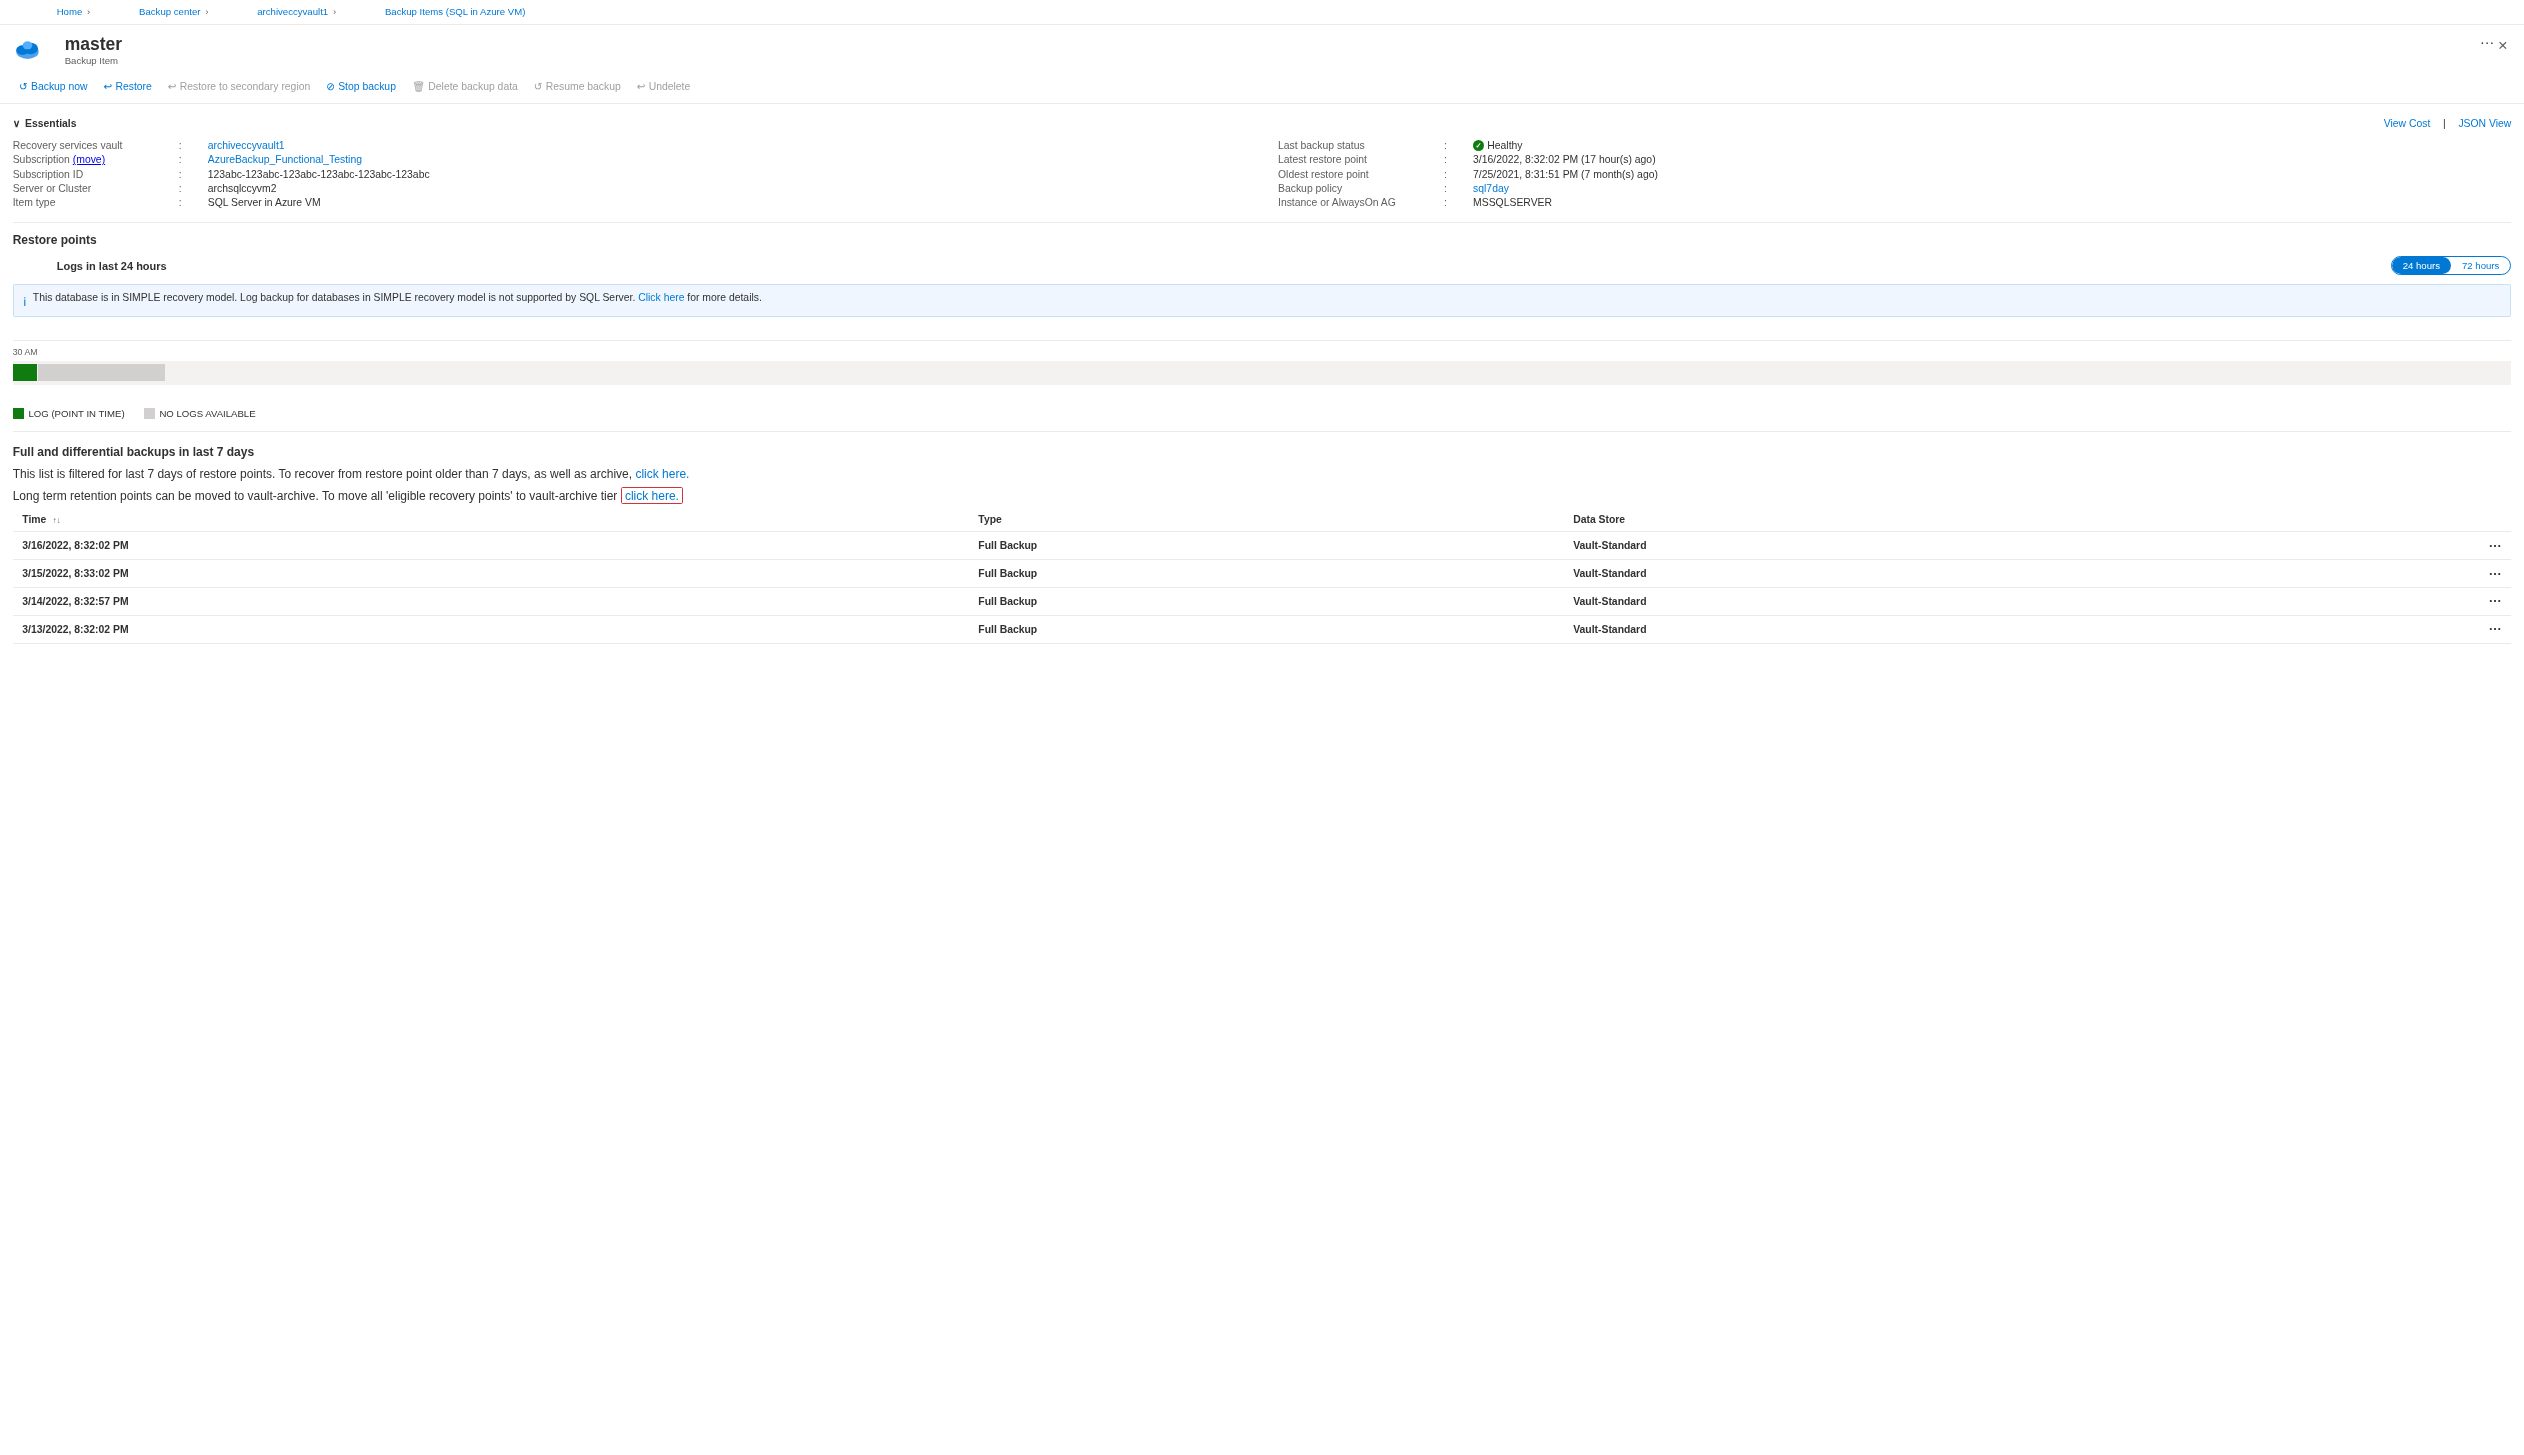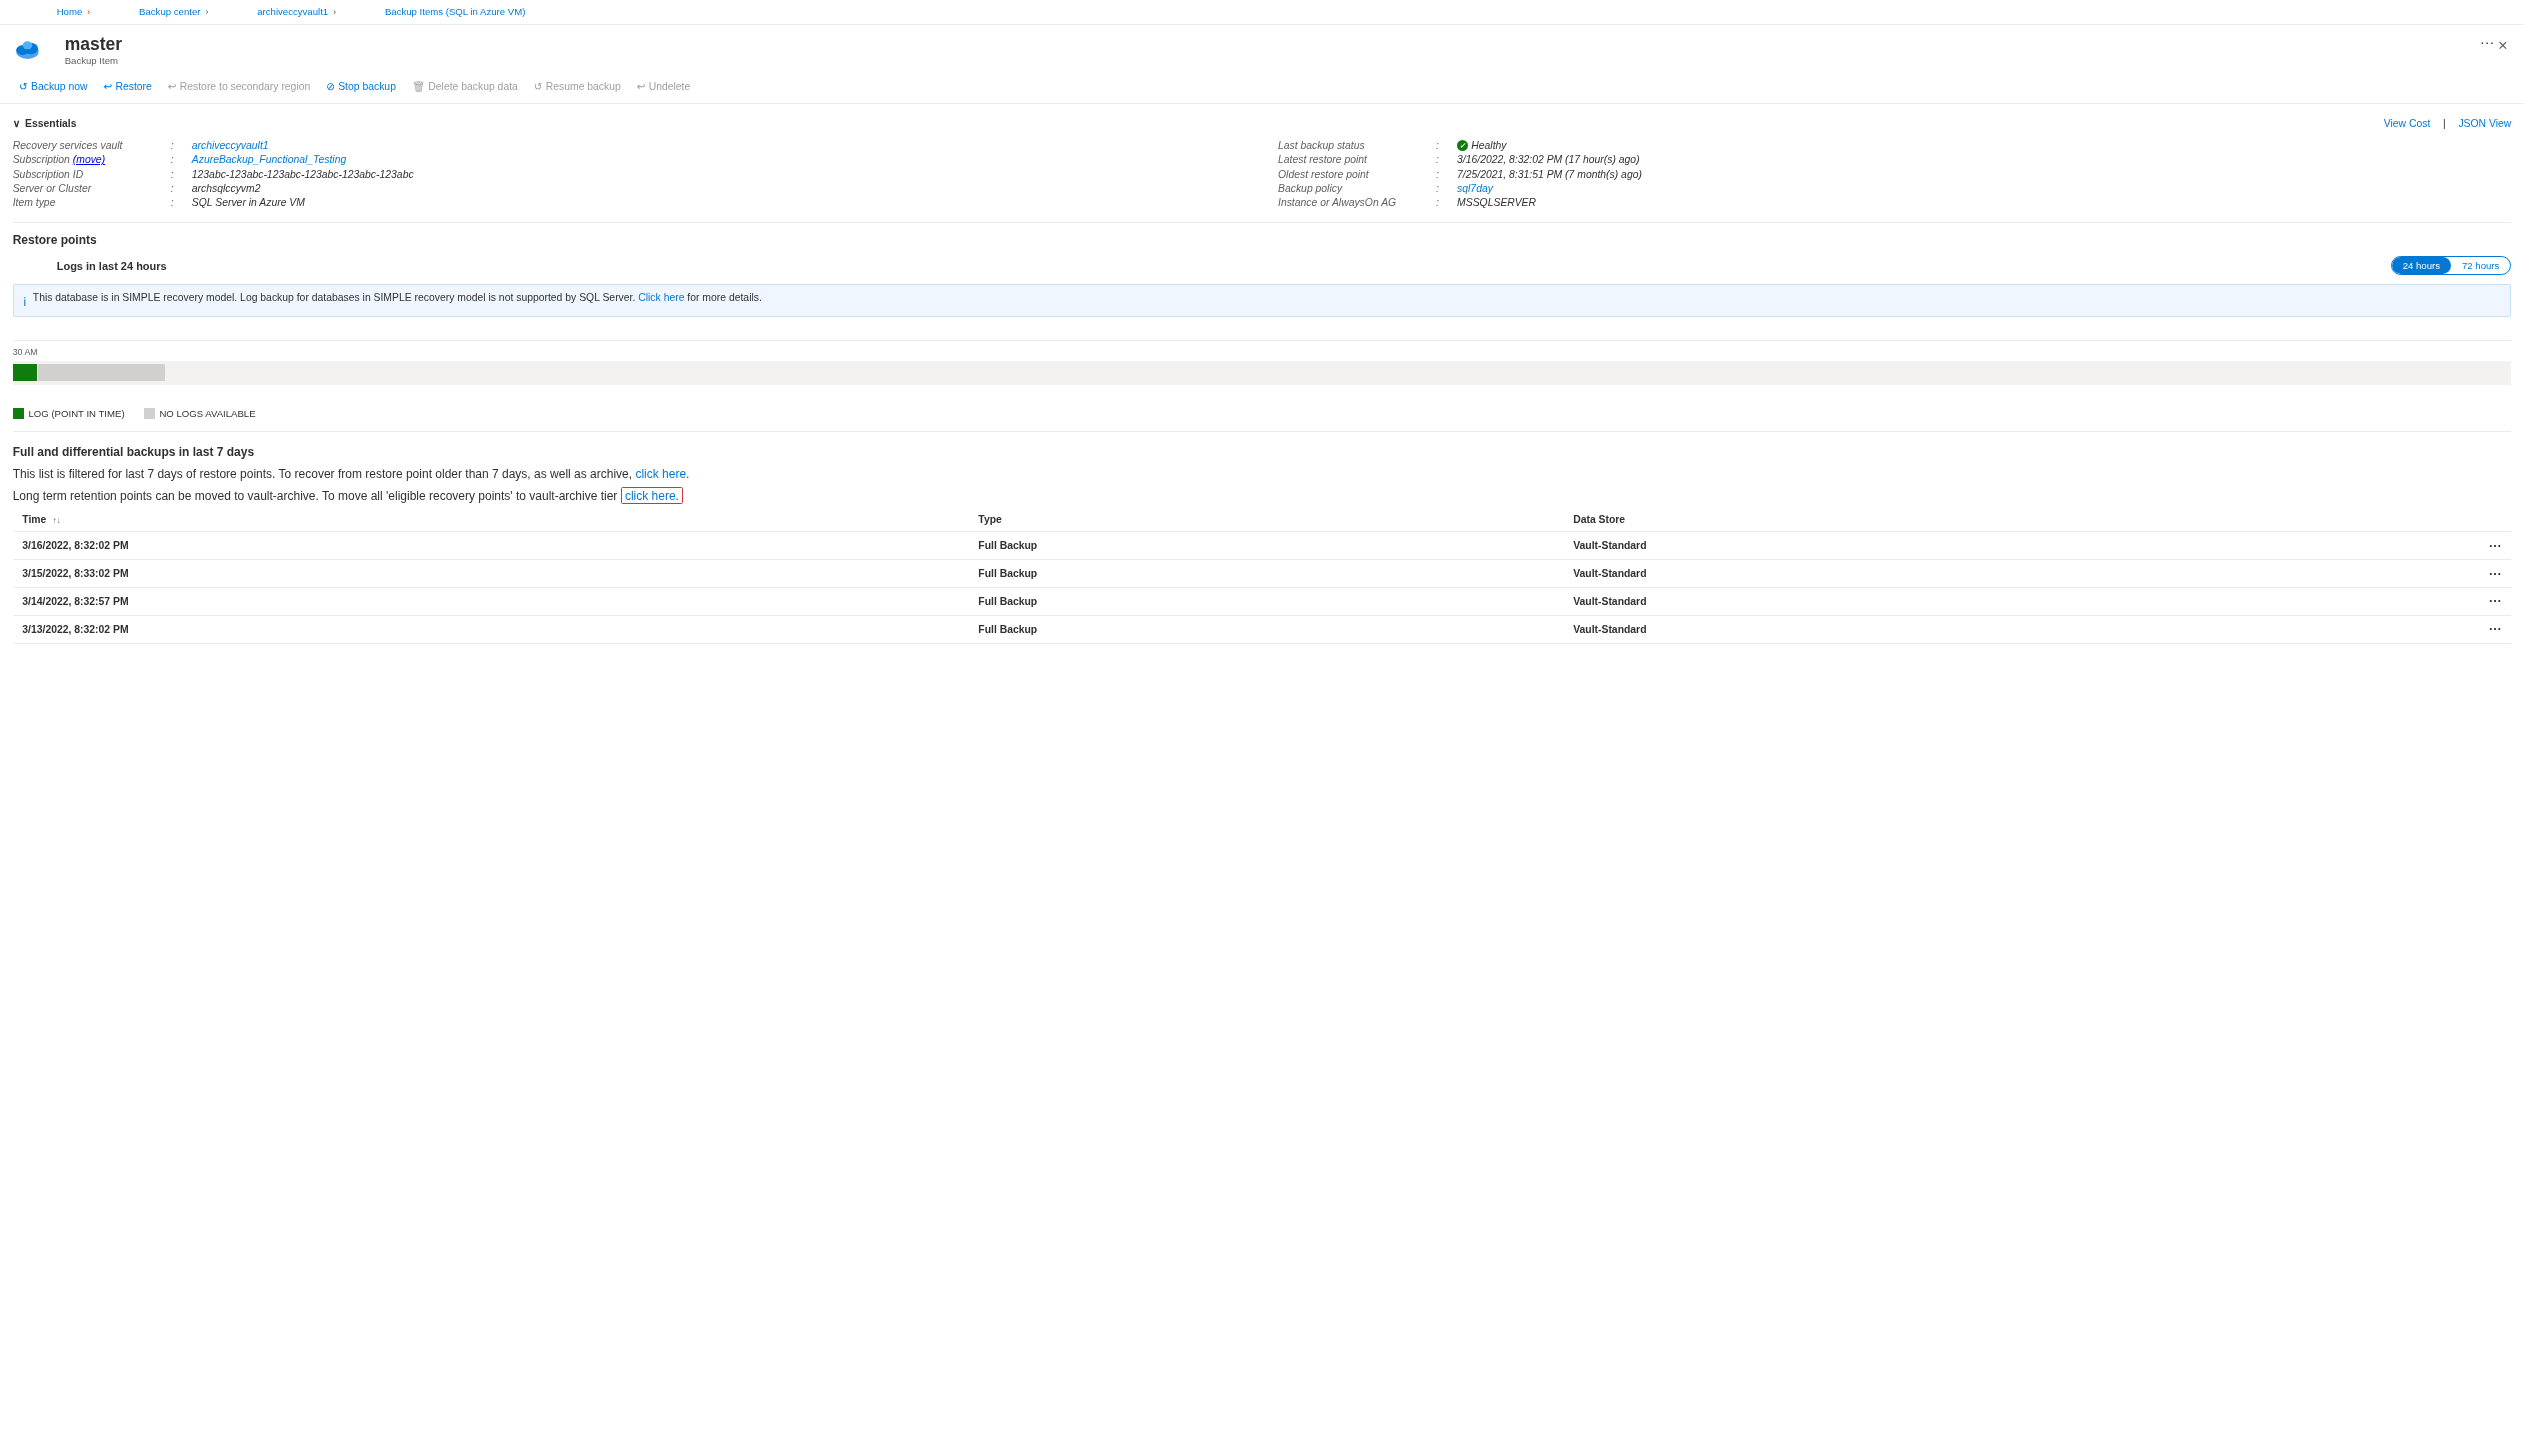--- a/index.html
+++ b/index.html
@@ -27,21 +27,21 @@
     
     .content { padding: 12.7px; }
 
     
     .essentials-header { display: flex; align-items: center; justify-content: space-between; margin-bottom: 9.6px; }
     .essentials-title { display: flex; align-items: center; gap: 4.8px; font-size: 10.4px; font-weight: 600; }
     .essentials-links { display: flex; gap: 12.7px; font-size: 10.4px; }
     .essentials-links a { color: #0078d4; text-decoration: none; }
 
     .essentials-grid { display: grid; grid-template-columns: 1fr 1fr; gap: 4.8px 32px; margin-bottom: 12.7px; }
-    .essentials-row { display: flex; gap: 15px; align-items: center; font-size: 10.4px; padding: 1.6px 0; font-style: italic; }
+    .essentials-row { display: flex; gap: 23px; align-items: center; font-size: 10.4px; padding: 1.6px 0; }
     .essentials-label { color: #605e5c; min-width: 143px; white-space: nowrap; }
     .essentials-value { color: #323130; }
     .essentials-value a { color: #0078d4; text-decoration: none; }
     .essentials-colon { color: #605e5c; margin-right: 3.2px; }
 
     .status-healthy { display: flex; align-items: center; gap: 3.2px; }
     .status-dot { width: 11px; height: 11px; border-radius: 50%; background: #107c10; display: inline-flex; align-items: center; justify-content: center; }
     .status-dot::after { content: '✓'; color: white; font-size: 7.2px; font-weight: bold; }
 
     .divider { border: none; border-top: 0.8px solid #edebe9; margin: 9.6px 0; }

